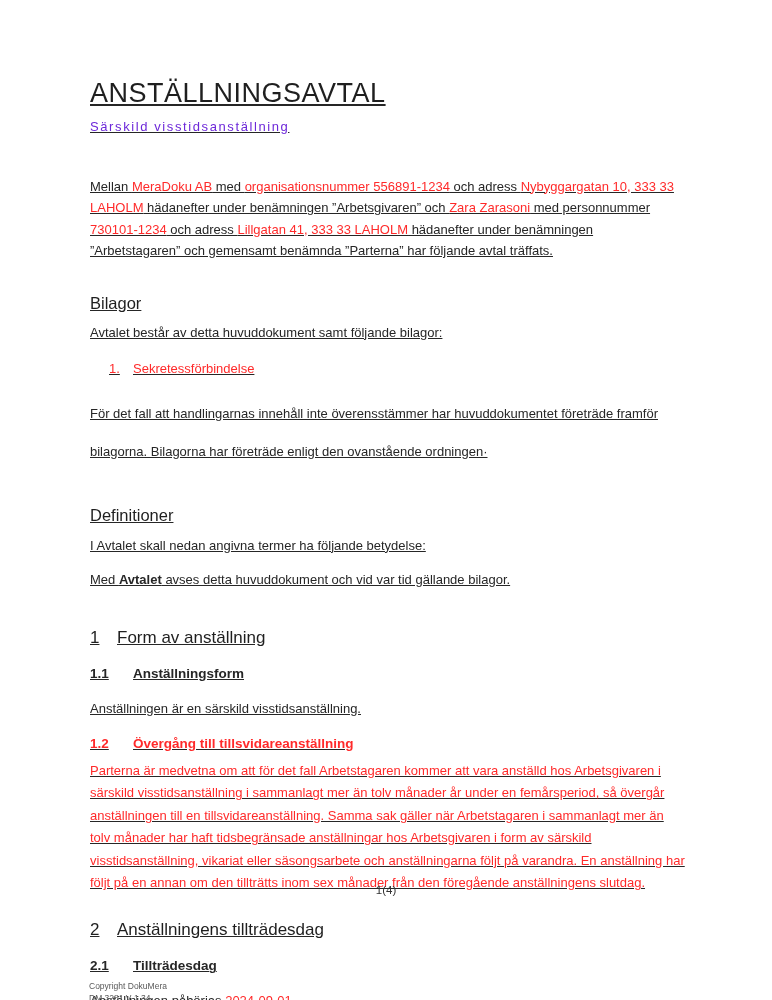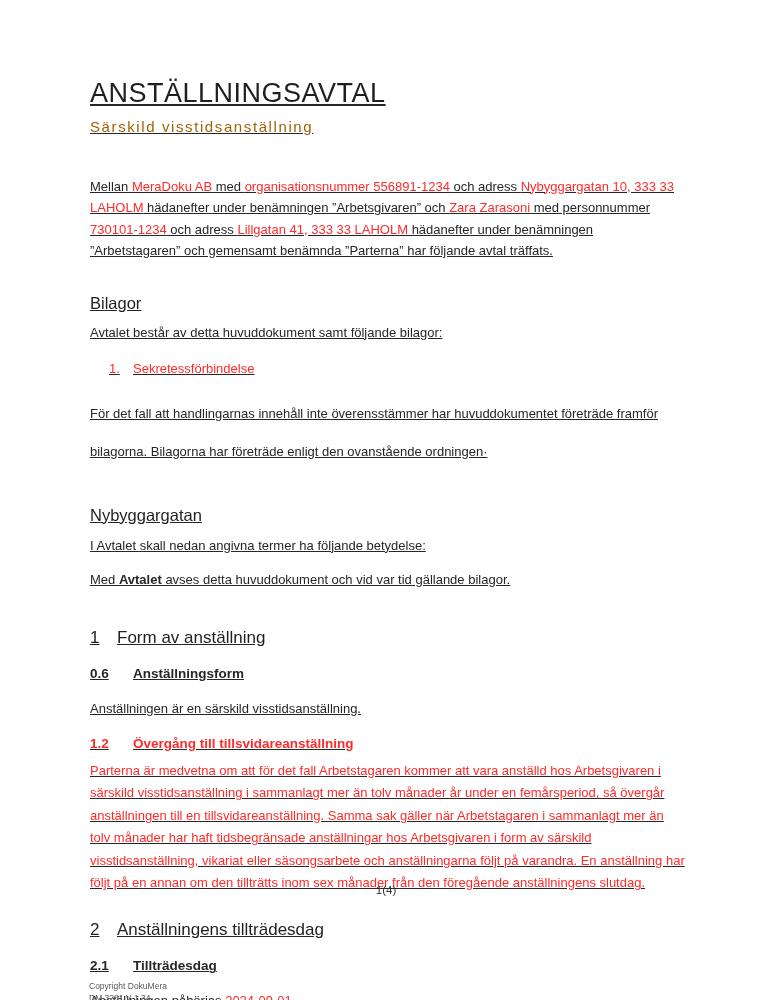--- a/index.html
+++ b/index.html
@@ -25,23 +25,23 @@
   .doc-title {
     margin: 0;
     font-size: 27px;
     line-height: 32px;
     font-weight: 400;
     letter-spacing: 0.5px;
     color: #1f1f1f;
   }
   .doc-subtitle {
     margin: 7px 0 0 0;
-    font-size: 15px;
+    font-size: 13px;
     letter-spacing: 1.6px;
-    color: #a16207;
+    color: #6d28d9;
   }
   .intro { margin: 38px 0 0 0; }
   p { margin: 0; }
   .red { color: var(--red, #ff2a2a); }
   .bold { font-weight: 700; }
   h2.plain {
     margin: 30px 0 0 0;
     font-size: 16.5px;
     line-height: 22px;
     font-weight: 400;
@@ -106,31 +106,31 @@
 
   <div class="attachment-list">
     <div class="attachment-item red">
       <span class="num">1.</span>
       <span>Sekretessförbindelse</span>
     </div>
   </div>
 
   <p class="precedence">För det fall att handlingarnas innehåll inte överensstämmer har huvuddokumentet företräde framför bilagorna. Bilagorna har företräde enligt den ovanstående ordningen·</p>
 
-  <h2 class="plain definitioner">Nybyggargatan</h2>
+  <h2 class="plain definitioner">Definitioner</h2>
   <p class="def-lead">I Avtalet skall nedan angivna termer ha följande betydelse:</p>
   <p class="def-body"><span>Med </span><span class="bold">Avtalet</span><span> avses detta huvuddokument och vid var tid gällande bilagor.</span></p>
 
   <div class="num-heading">
     <span class="num">1</span>
     <span>Form av anställning</span>
   </div>
 
   <div class="sub-heading">
-    <span class="num">0.6</span>
+    <span class="num">1.1</span>
     <span>Anställningsform</span>
   </div>
   <p class="sub-body">Anställningen är en särskild visstidsanställning.</p>
 
   <div class="sub-heading red">
     <span class="num">1.2</span>
     <span>Övergång till tillsvidareanställning</span>
   </div>
   <p class="red-para red">Parterna är medvetna om att för det fall Arbetstagaren kommer att vara anställd hos Arbetsgivaren i särskild visstidsanställning i sammanlagt mer än tolv månader år under en femårsperiod, så övergår anställningen till en tillsvidareanställning. Samma sak gäller när Arbetstagaren i sammanlagt mer än tolv månader har haft tidsbegränsade anställningar hos Arbetsgivaren i form av särskild visstidsanställning, vikariat eller säsongsarbete och anställningarna följt på varandra. En anställning har följt på en annan om den tillträtts inom sex månader från den föregående anställningens slutdag.</p>
 

